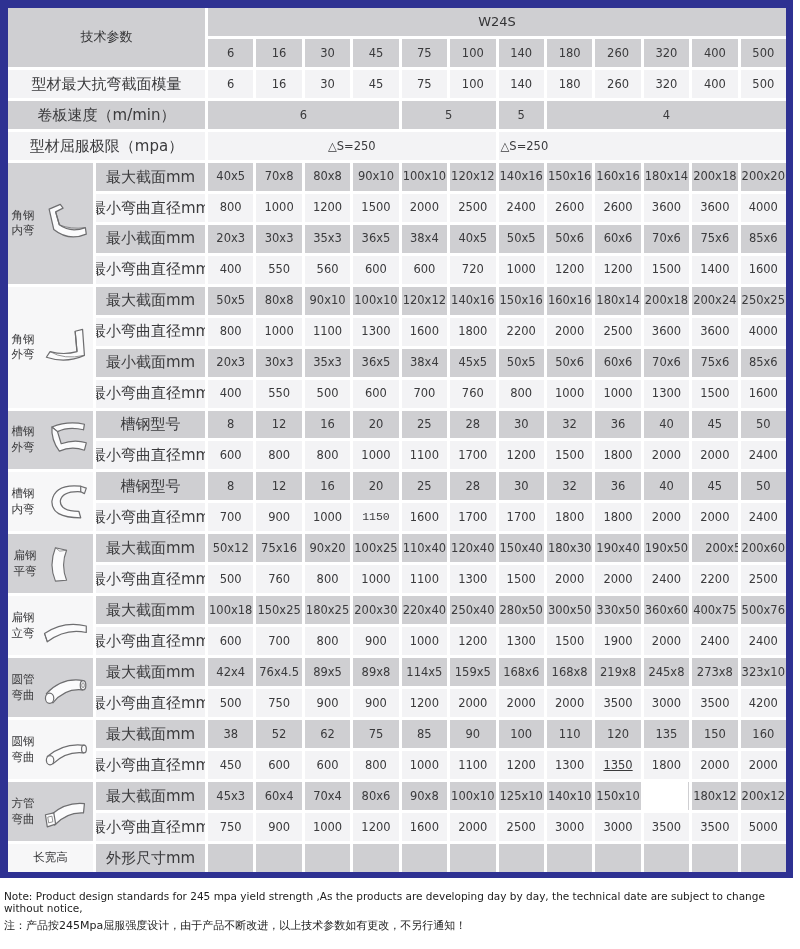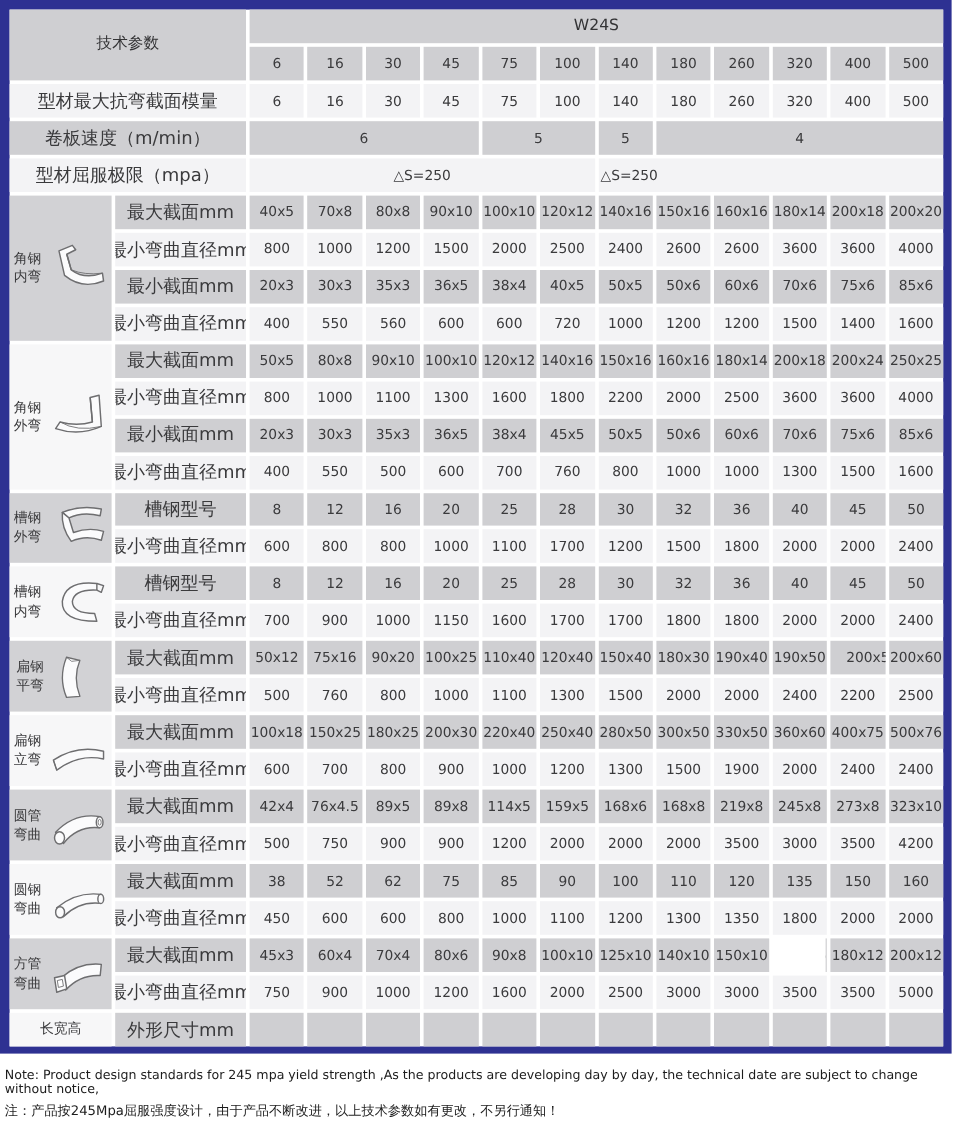--- a/index.html
+++ b/index.html
@@ -266,21 +266,21 @@
       <div class="c g" style="grid-area: 16 / 9;">30</div>
       <div class="c g" style="grid-area: 16 / 10;">32</div>
       <div class="c g" style="grid-area: 16 / 11;">36</div>
       <div class="c g" style="grid-area: 16 / 12;">40</div>
       <div class="c g" style="grid-area: 16 / 13;">45</div>
       <div class="c g" style="grid-area: 16 / 14;">50</div>
       <div class="c w lbl" style="grid-area: 17 / 2;">最小弯曲直径mm</div>
       <div class="c w" style="grid-area: 17 / 3;">700</div>
       <div class="c w" style="grid-area: 17 / 4;">900</div>
       <div class="c w" style="grid-area: 17 / 5;">1000</div>
-      <div class="c w" style="grid-area: 17 / 6;">1150</div>
+      <div class="c w" style="grid-area: 17 / 6; font-family: Liberation Mono, monospace;">1150</div>
       <div class="c w" style="grid-area: 17 / 7;">1600</div>
       <div class="c w" style="grid-area: 17 / 8;">1700</div>
       <div class="c w" style="grid-area: 17 / 9;">1700</div>
       <div class="c w" style="grid-area: 17 / 10;">1800</div>
       <div class="c w" style="grid-area: 17 / 11;">1800</div>
       <div class="c w" style="grid-area: 17 / 12;">2000</div>
       <div class="c w" style="grid-area: 17 / 13;">2000</div>
       <div class="c w" style="grid-area: 17 / 14;">2400</div>
       <div class="c sec" style="grid-area: 18 / 1 / span 2;">
         <div class="secwrap">
@@ -422,21 +422,21 @@
       <div class="c g" style="grid-area: 24 / 14;">160</div>
       <div class="c w lbl" style="grid-area: 25 / 2;">最小弯曲直径mm</div>
       <div class="c w" style="grid-area: 25 / 3;">450</div>
       <div class="c w" style="grid-area: 25 / 4;">600</div>
       <div class="c w" style="grid-area: 25 / 5;">600</div>
       <div class="c w" style="grid-area: 25 / 6;">800</div>
       <div class="c w" style="grid-area: 25 / 7;">1000</div>
       <div class="c w" style="grid-area: 25 / 8;">1100</div>
       <div class="c w" style="grid-area: 25 / 9;">1200</div>
       <div class="c w" style="grid-area: 25 / 10;">1300</div>
-      <div class="c w" style="grid-area: 25 / 11;">1350</div>
+      <div class="c w" style="grid-area: 25 / 11; text-decoration: underline;">1350</div>
       <div class="c w" style="grid-area: 25 / 12;">1800</div>
       <div class="c w" style="grid-area: 25 / 13;">2000</div>
       <div class="c w" style="grid-area: 25 / 14;">2000</div>
       <div class="c sec" style="grid-area: 26 / 1 / span 2;">
         <div class="secwrap">
           <div class="secname">方管<br>弯曲</div>
           <svg width="52" height="46" viewBox="0 0 56 48">
     <g fill="#fbfbfc" stroke="#6e6e70" stroke-width="1.3" stroke-linejoin="round">
       <path d="M14 27 Q30 13 50 15 L49 25 Q31 24 18 38 Z"></path>
       <path d="M8 27 L17 25 L19 37 L10 40 Z"></path>

